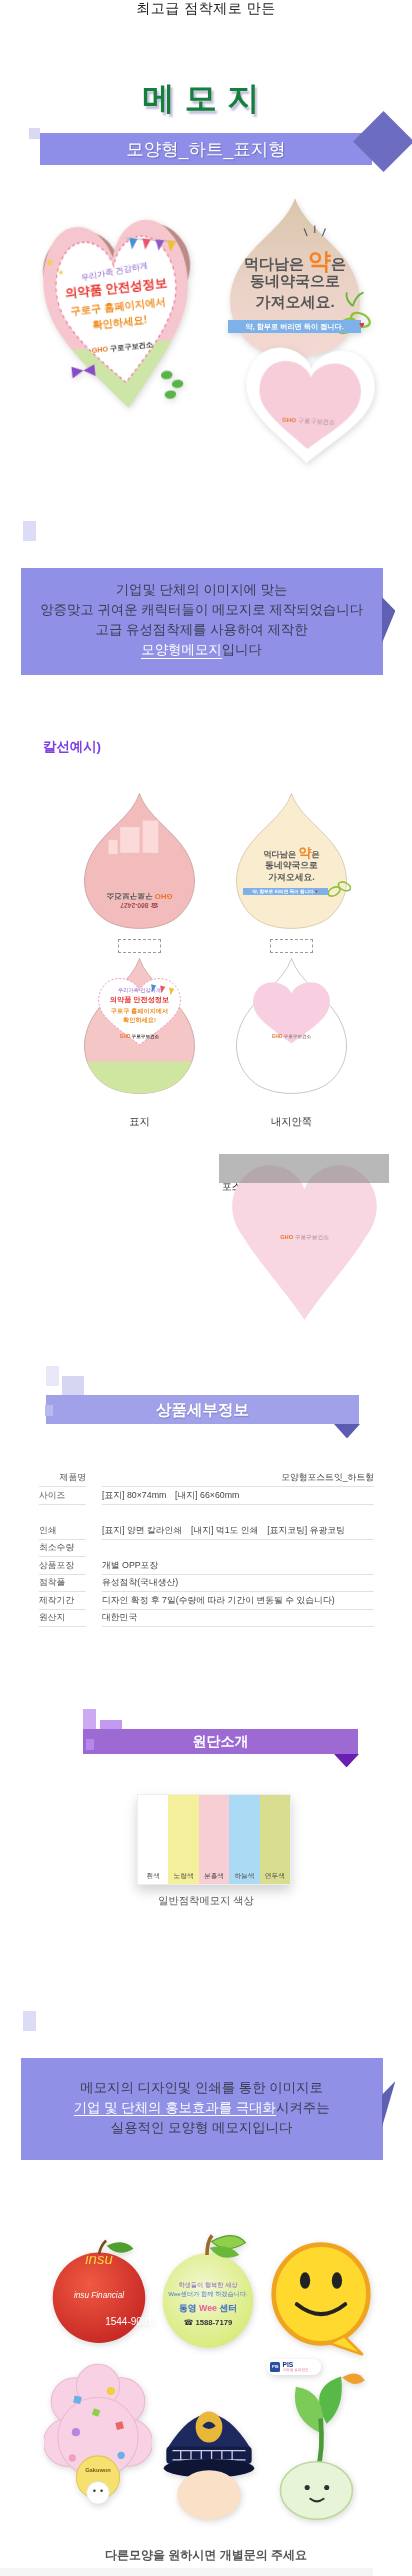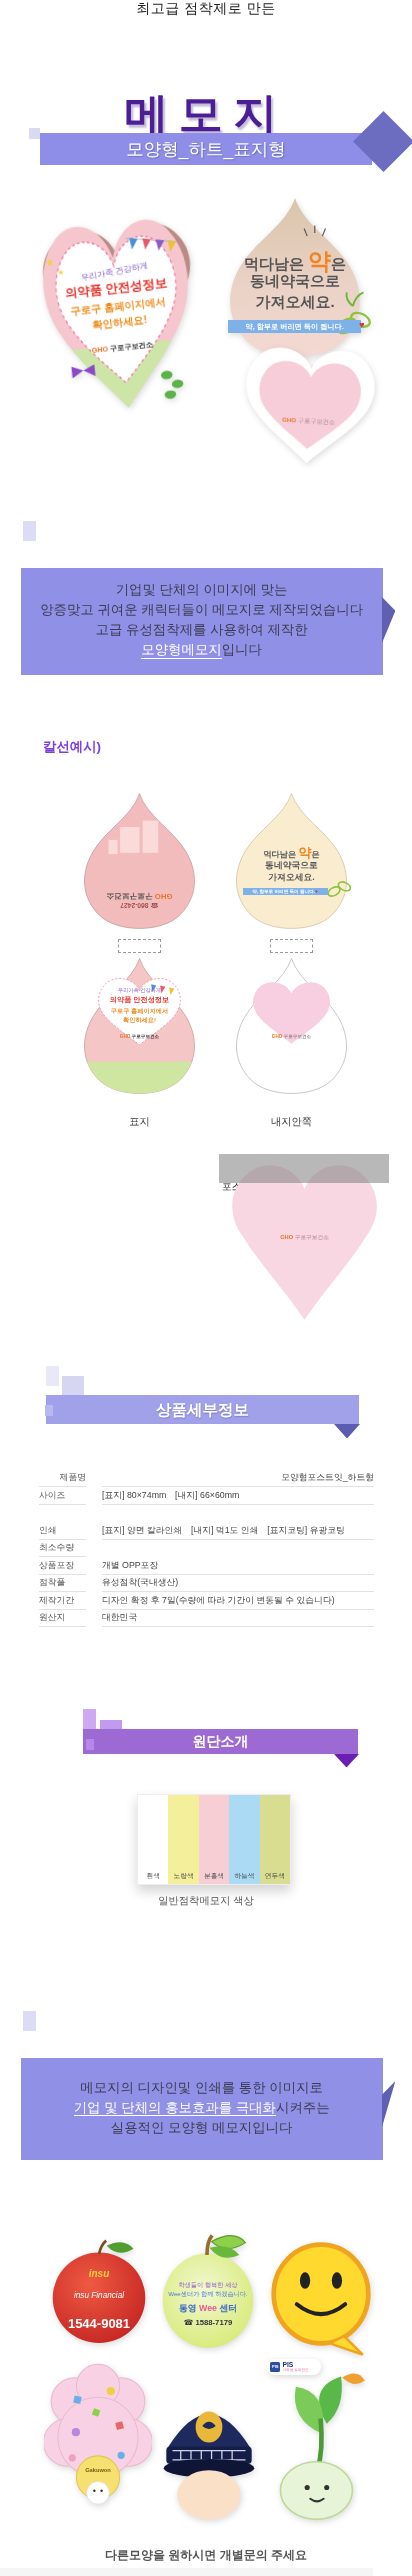--- a/index.html
+++ b/index.html
@@ -4,22 +4,22 @@
 <style>
   html,body{margin:0;padding:0;background:#fff;}
   #page{position:relative;width:412px;height:3167px;background:#fff;overflow:hidden;
         font-family:"Liberation Sans","DejaVu Sans",sans-serif;color:#333;}
   .abs{position:absolute;}
   .ctr{text-align:center;}
   .serif{font-family:Liberation Mono, monospace;margin-top:48px;}
 
   
   .tagline{left:0;top:118;width:412px;font-size:14px;color:#222;letter-spacing:0.5px;}
-  .big-title{left:0;top:77px;width:412px;font-size:44px;font-weight:bold;color:#4c1d95;
-             letter-spacing:10.3px;text-shadow:2.1px 2.6px 2.1px rgba(80,60,140,.35);margin-top:8px;}
+  .big-title{left:0;top:77px;width:412px;font-size:32px;font-weight:bold;color:#15803d;
+             letter-spacing:10.3px;text-shadow:2.1px 2.6px 2.1px rgba(80,60,140,.35);}
   .sub-banner{left:40px;top:133px;width:332px;height:32px;background:#8e8ee9;line-height:32px;
               font-size:17.5px;color:#fff;text-shadow:1px 1px 1px rgba(90,90,160,.6);}
   .deco-sq{background:#d9d9f2;}
   .diamond{left:362px;top:120px;width:43px;height:43px;background:#6c6cc0;transform:rotate(45deg);}
 
   
   .photo{filter:drop-shadow(1px 2.1px 3.1px rgba(0,0,0,.15));}
   .hero-cover{left:36px;top:205px;width:165px;height:211px;transform:rotate(-6deg);}
   .hero-cover .txt{width:100%;}
   .hc-tag{top:61px;font-size:8.2px;color:#7b52c8;transform:rotate(-5deg);}
@@ -88,23 +88,23 @@
           clip-path:polygon(0 0,100% 0,50% 100%);}
   .f-sq{background:#cda9f1;}
   .swatches{left:137px;top:1794px;width:152px;height:89px;display:flex;
             box-shadow:0 6.2px 11.3px rgba(0,0,0,.18);border:0.5px solid #eee;}
   .swatch{flex:1;position:relative;}
   .swatch .nm{position:absolute;bottom:3.1px;left:0;width:100%;text-align:center;font-size:6.7px;color:#444;}
   .f-caption{left:0;top:1894px;width:412px;font-size:10.3px;color:#555;}
 
   
   .card{position:absolute;}
-  .g-apple-logo{top:40px;width:100%;font-size:10px;font-weight:bold;color:#ffd23e;font-style:italic;}
+  .g-apple-logo{top:22px;width:100%;font-size:15px;font-weight:normal;color:#ffd23e;font-style:italic;}
   .g-apple-name{top:63px;width:100%;font-size:8.2px;color:#fff;font-style:italic;}
-  .g-apple-phone{top:88px;width:100%;font-size:13px;color:#fff;font-weight:bold;}
+  .g-apple-phone{top:88px;width:100%;font-size:10px;color:#fff;font-weight:normal;text-align:right;}
   .g-ga-l1{top:60px;width:100%;font-size:6.2px;color:#8a5ac8;}
   .g-ga-l2{top:69px;width:100%;font-size:6.2px;color:#4a78d8;}
   .g-ga-name{top:82px;width:100%;font-size:8.8px;font-weight:bold;color:#3a69c8;}
   .g-ga-name .em{color:#e85a9a;}
   .g-ga-phone{top:97px;width:100%;font-size:7.7px;font-weight:bold;color:#333;}
   .pis-pill{left:44px;top:95px;width:54px;height:15.5px;background:#fff;border-radius:7.7px;
             display:flex;align-items:center;gap:2.1px;padding-left:3.1px;box-sizing:border-box;}
   .pis-badge{width:10.3px;height:10.3px;background:#2a4fa0;color:#fff;font-size:4.1px;font-weight:bold;
              display:flex;align-items:center;justify-content:center;border-radius:1.5px;}
   .pis-name{font-size:6.7px;font-weight:bold;color:#16307a;line-height:6.2px;}

